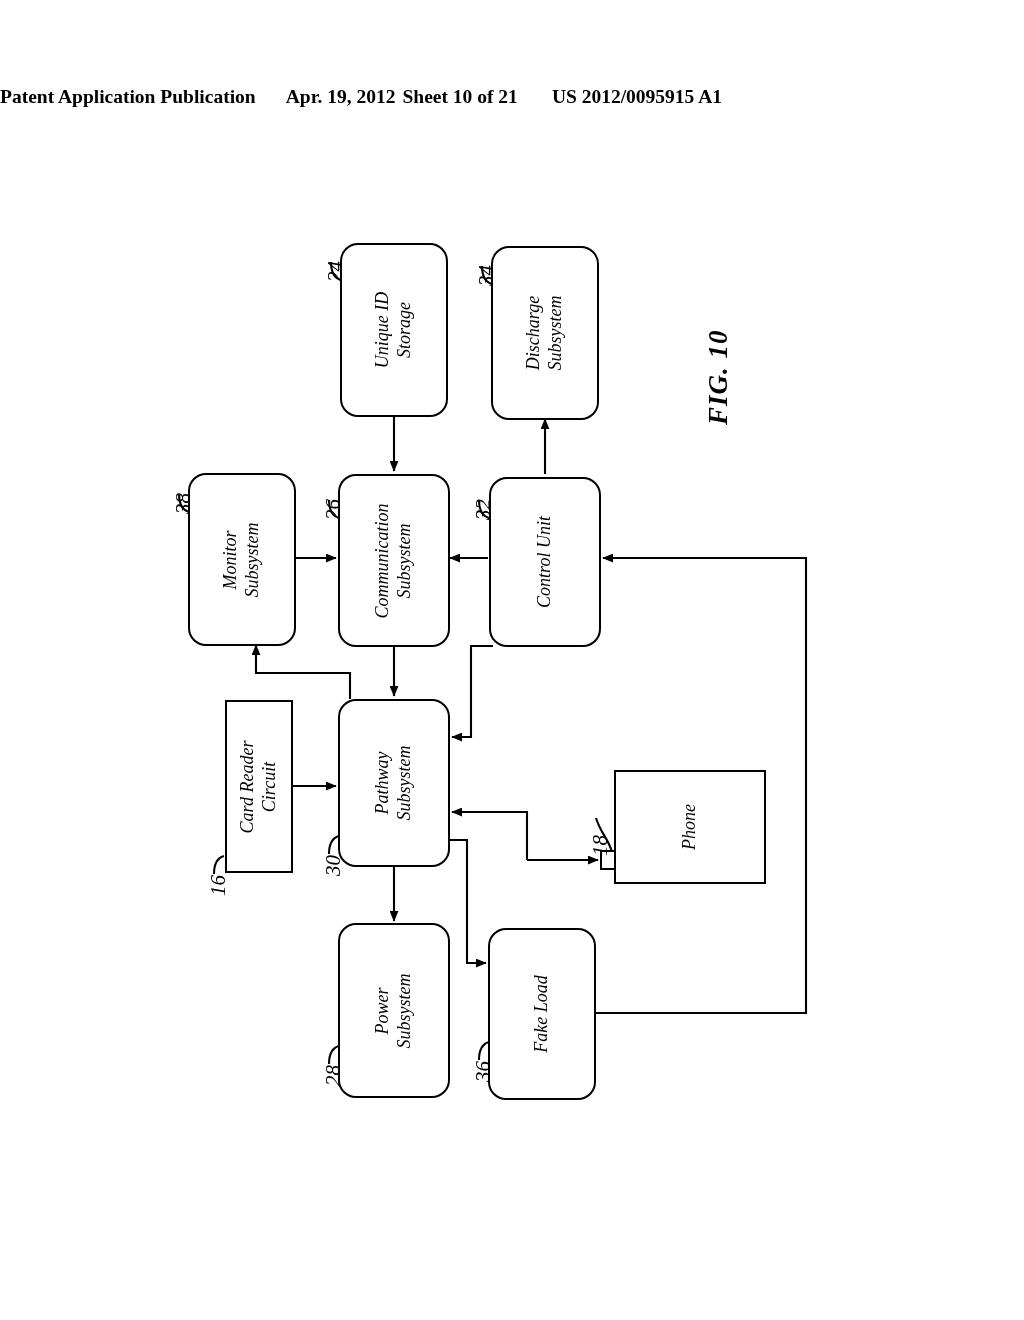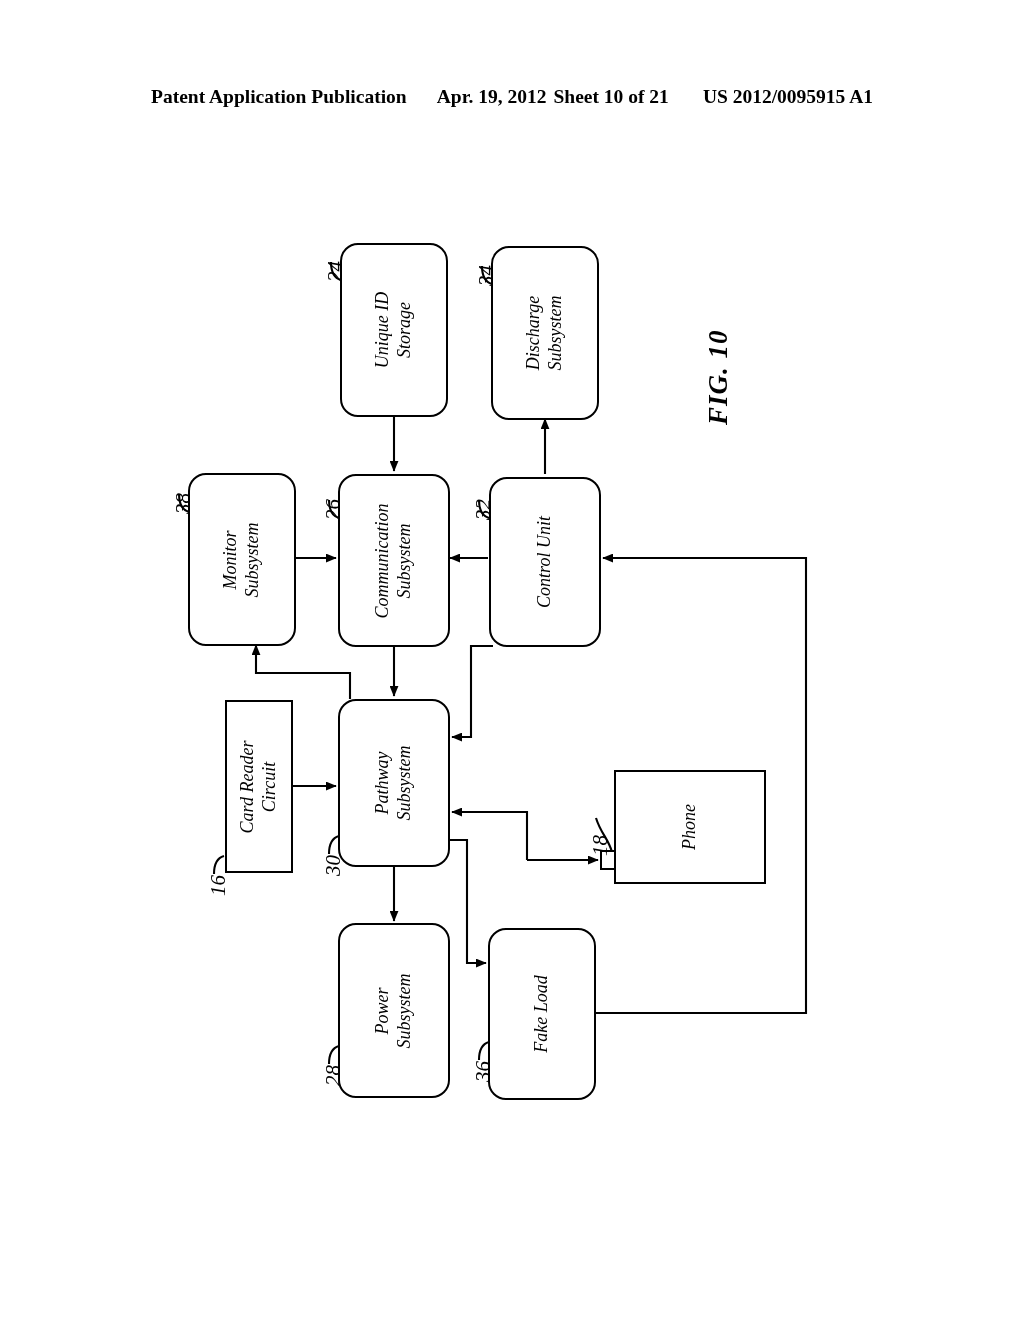--- a/index.html
+++ b/index.html
@@ -8,21 +8,20 @@
     background:#ffffff;
     font-family:"Liberation Serif", serif;
     position:relative;
     overflow:hidden;
     -webkit-font-smoothing:antialiased;
   }
   
   #header{
     position:absolute;
     left:0; top:86px; width:1024px;
-    text-align:center;
     font-family:"Liberation Serif", serif;
     font-weight:bold;
     font-size:19.5px;
     color:#000;
     letter-spacing:0px;
     white-space:nowrap;
   }
   #header .seg{display:inline-block;vertical-align:baseline;}
   #header .gap1{display:inline-block;width:30px;}
   #header .gap2{display:inline-block;width:34px;}

